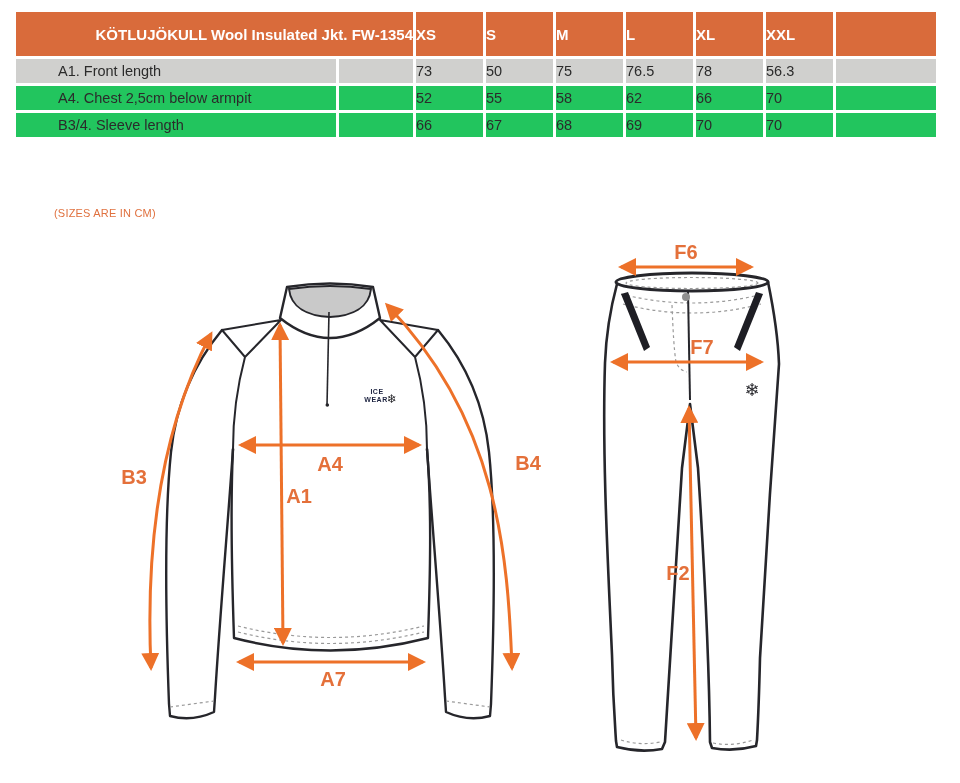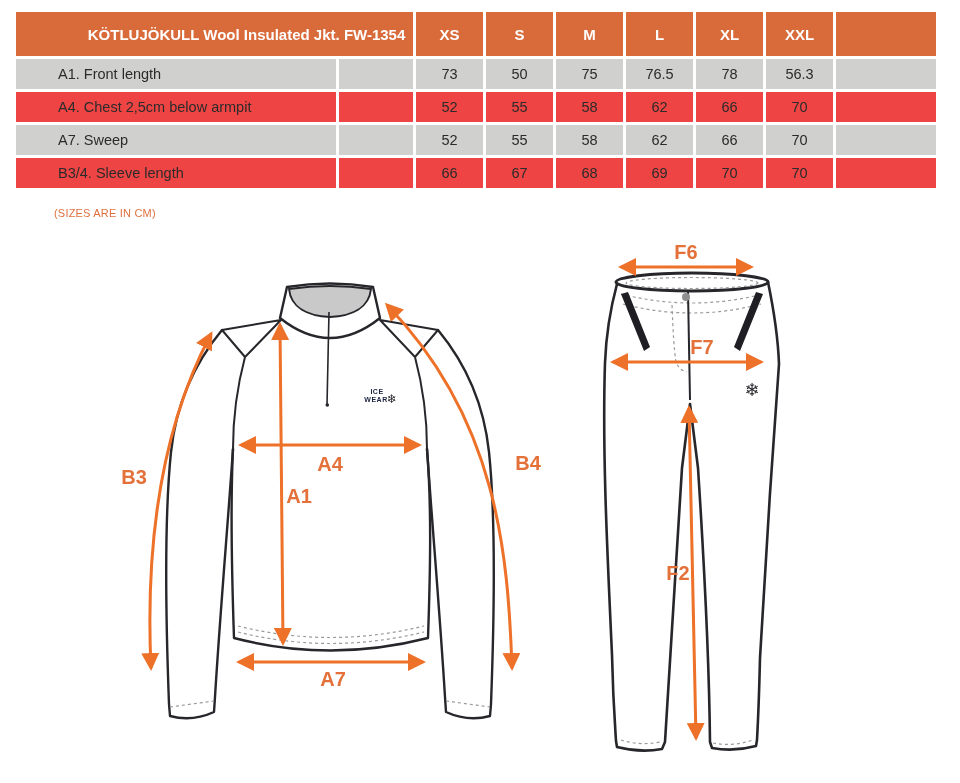--- a/index.html
+++ b/index.html
@@ -7,29 +7,29 @@
        font-family:"Liberation Sans","DejaVu Sans",sans-serif;}
 
   
   table.size-chart{
     position:absolute;left:13px;top:9px;
     border-collapse:separate;border-spacing:3px;
     table-layout:fixed;width:926px;
   }
   table.size-chart th, table.size-chart td{
     padding:0;margin:0;vertical-align:middle;
-    font-size:14.5px;color:#2b2b2b;text-align:center;overflow:hidden;
+    font-size:14.5px;color:#2b2b2b;text-align:left;overflow:hidden;
   }
   table.size-chart th{
     background:#D96B3B;color:#ffffff;font-weight:bold;font-size:15px;height:44px;
   }
-  table.size-chart th.title-cell{text-align:center;padding-left:64px;}
-  table.size-chart td{height:30px;}
+  table.size-chart th.title-cell{text-align:right;padding-left:64px;}
+  table.size-chart td{height:24px;}
   tr.row-dark  td{background:#D0D0CE;}
-  tr.row-light td{background:#ef4444;}
+  tr.row-light td{background:#22c55e;}
   td.label-cell{text-align:left !important;padding-left:42px !important;}
 
   .sizes-note{
     position:absolute;left:54px;top:207px;
     font-size:11px;color:#E0713F;letter-spacing:.2px;
   }
 
   svg.diagram{position:absolute;left:0;top:0;width:960px;height:783px;}
 
   .garment-line{stroke:#26262B;stroke-width:2.4;fill:none;
@@ -74,31 +74,20 @@
     <td>73</td>
     <td>50</td>
     <td>75</td>
     <td>76.5</td>
     <td>78</td>
     <td>56.3</td>
     <td></td>
   </tr>
   <tr class="row-light">
     <td class="label-cell">A4. Chest 2,5cm below armpit</td>
-    <td></td>
-    <td>52</td>
-    <td>55</td>
-    <td>58</td>
-    <td>62</td>
-    <td>66</td>
-    <td>70</td>
-    <td></td>
-  </tr>
-  <tr class="row-dark">
-    <td class="label-cell">A7. Sweep</td>
     <td></td>
     <td>52</td>
     <td>55</td>
     <td>58</td>
     <td>62</td>
     <td>66</td>
     <td>70</td>
     <td></td>
   </tr>
   <tr class="row-light">

